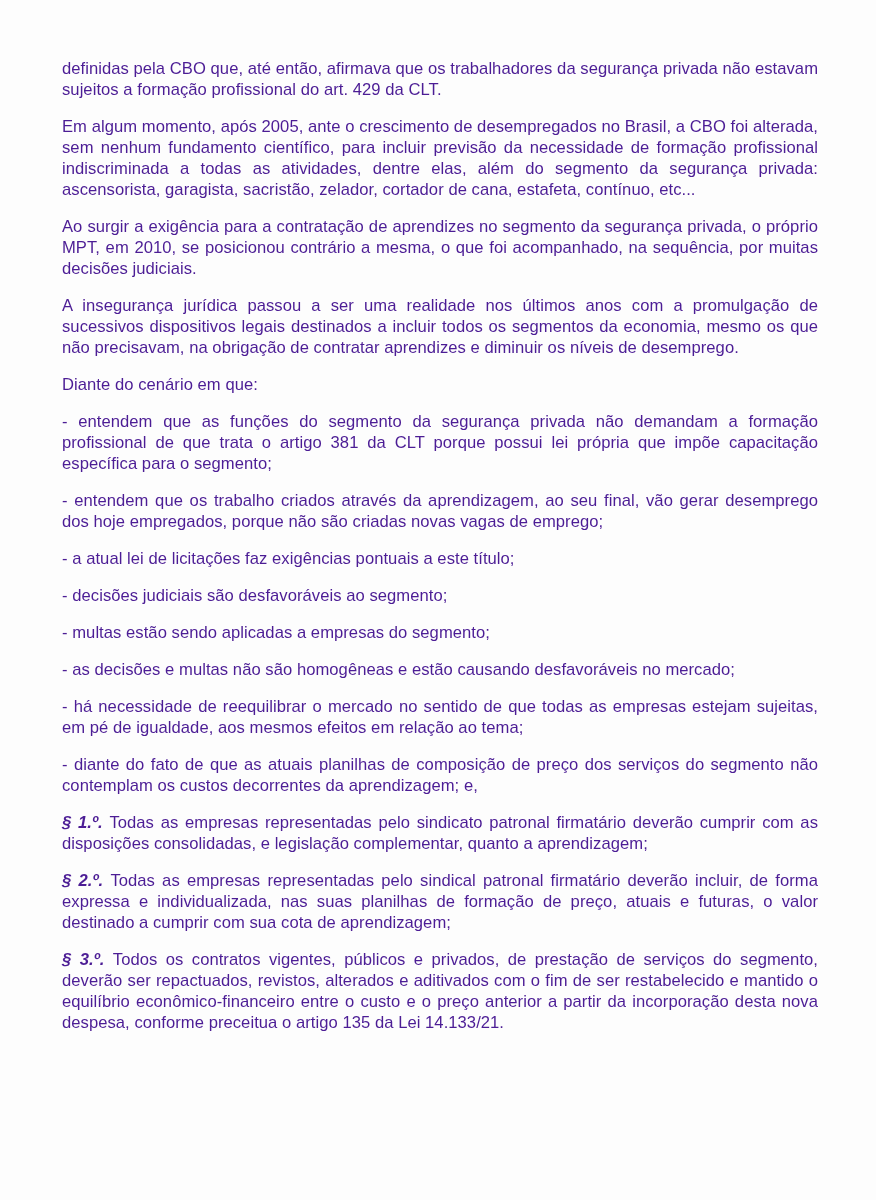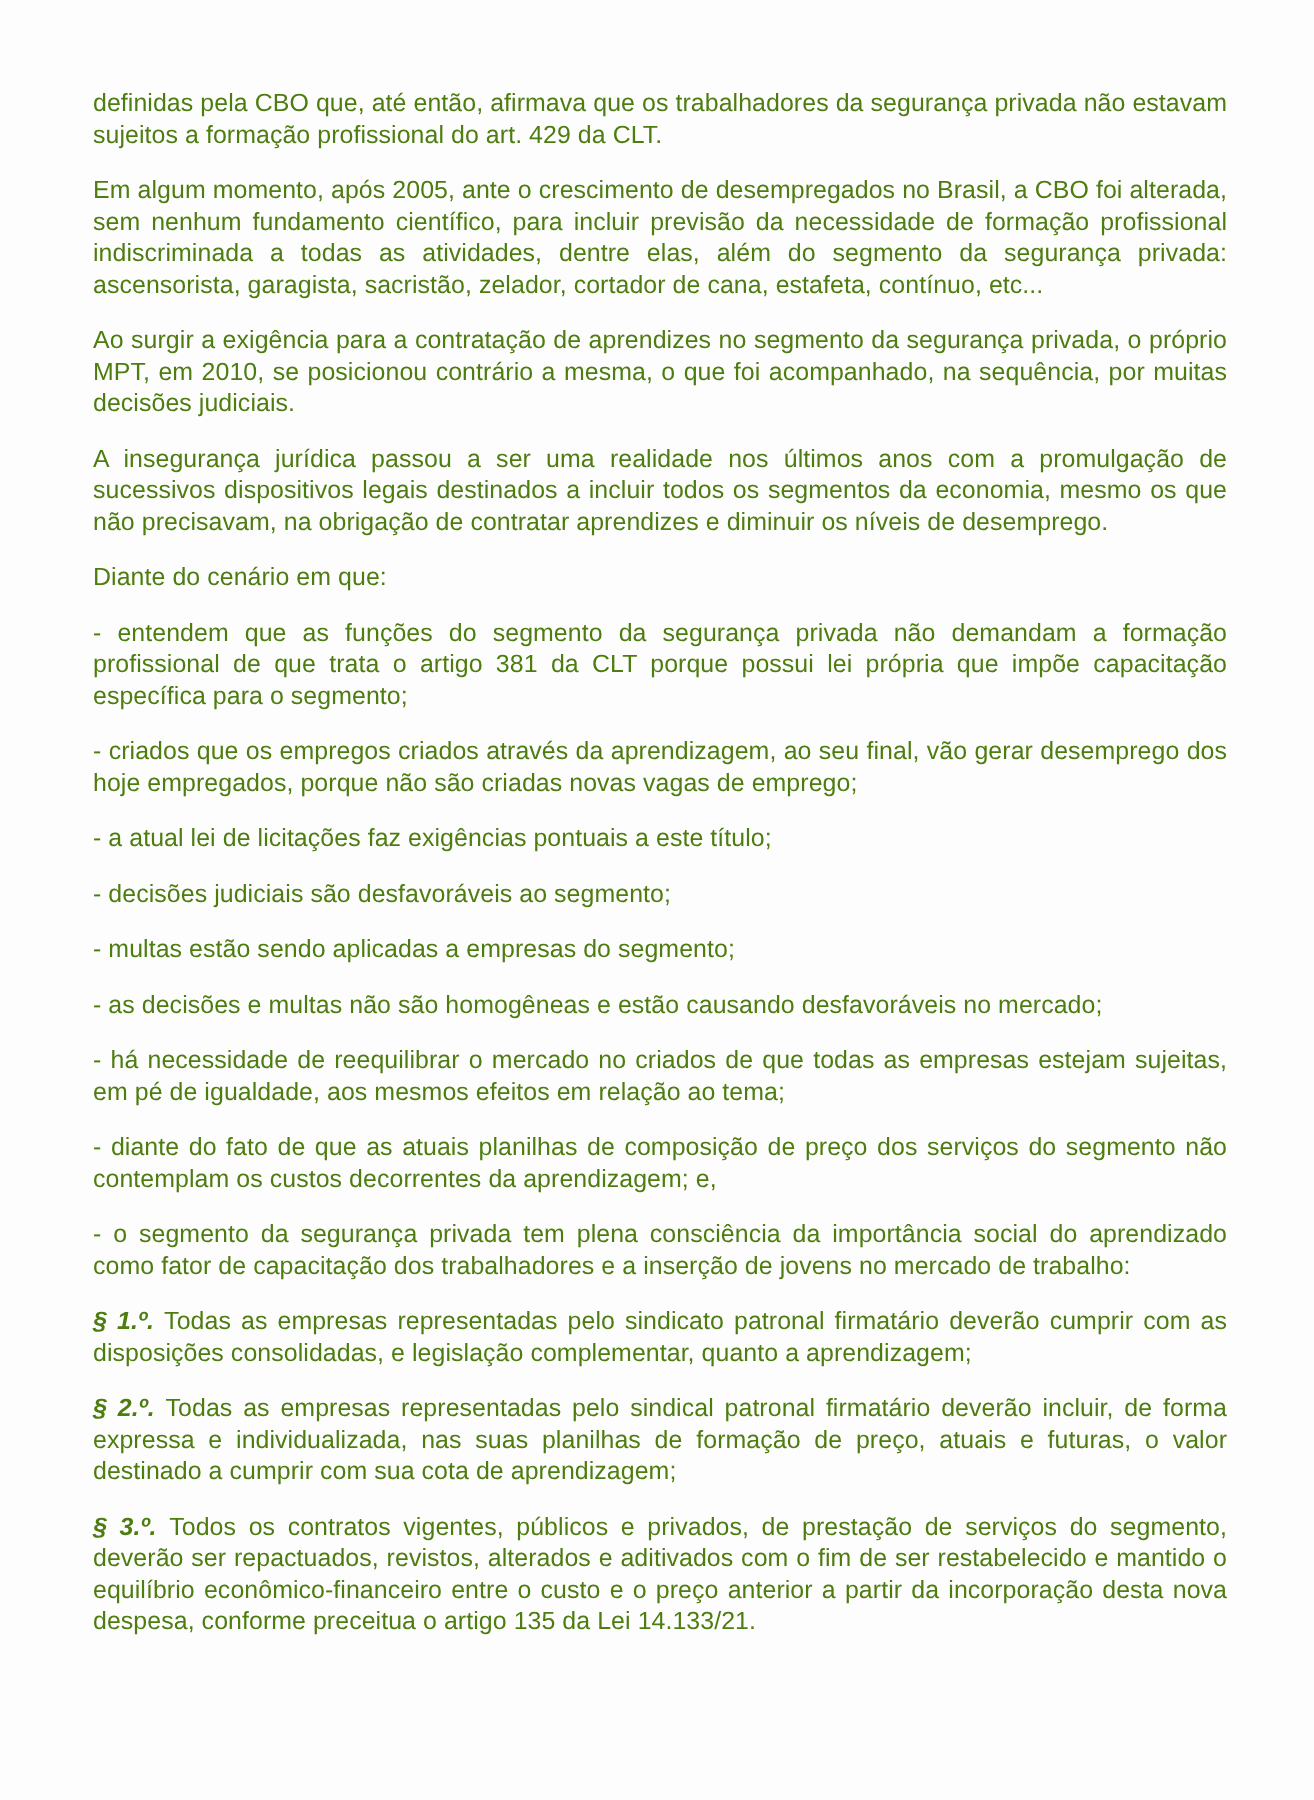--- a/index.html
+++ b/index.html
@@ -18,21 +18,21 @@
     box-sizing: border-box;
     width: 876px;
     height: 1200px;
     padding: 58px 58px 0 62px;
     background: #fdfdfd;
   }
   .doc-body p.para {
     margin: 0 0 16px 0;
     font-size: 16.6px;
     line-height: 21px;
-    color: #4d7c0f;
+    color: #4c1d95;
     text-align: justify;
     letter-spacing: 0.05px;
     -webkit-font-smoothing: antialiased;
   }
   .doc-body p.para b.marker {
     font-weight: bold;
     white-space: pre-wrap;
     font-style: italic;
   }
 </style>
@@ -47,35 +47,34 @@
     <p class="para"><span>Em algum momento, após 2005, ante o crescimento de desempregados no Brasil, a CBO foi alterada, sem nenhum fundamento científico, para incluir previsão da necessidade de formação profissional indiscriminada a todas as atividades, dentre elas, além do segmento da segurança privada: ascensorista, garagista, sacristão, zelador, cortador de cana, estafeta, contínuo, etc...</span></p>
 
     <p class="para"><span>Ao surgir a exigência para a contratação de aprendizes no segmento da segurança privada, o próprio MPT, em 2010, se posicionou contrário a mesma, o que foi acompanhado, na sequência, por muitas decisões judiciais.</span></p>
 
     <p class="para"><span>A insegurança jurídica passou a ser uma realidade nos últimos anos com a promulgação de sucessivos dispositivos legais destinados a incluir todos os segmentos da economia, mesmo os que não precisavam, na obrigação de contratar aprendizes e diminuir os níveis de desemprego.</span></p>
 
     <p class="para"><span>Diante do cenário em que:</span></p>
 
     <p class="para"><span>- entendem que as funções do segmento da segurança privada não demandam a formação profissional de que trata o artigo 381 da CLT porque possui lei própria que impõe capacitação específica para o segmento;</span></p>
 
-    <p class="para"><span>- criados que os empregos criados através da aprendizagem, ao seu final, vão gerar desemprego dos hoje empregados, porque não são criadas novas vagas de emprego;</span></p>
+    <p class="para"><span>- entendem que os trabalho criados através da aprendizagem, ao seu final, vão gerar desemprego dos hoje empregados, porque não são criadas novas vagas de emprego;</span></p>
 
     <p class="para"><span>- a atual lei de licitações faz exigências pontuais a este título;</span></p>
 
     <p class="para"><span>- decisões judiciais são desfavoráveis ao segmento;</span></p>
 
     <p class="para"><span>- multas estão sendo aplicadas a empresas do segmento;</span></p>
 
     <p class="para"><span>- as decisões e multas não são homogêneas e estão causando desfavoráveis no mercado;</span></p>
 
-    <p class="para"><span>- há necessidade de reequilibrar o mercado no criados de que todas as empresas estejam sujeitas, em pé de igualdade, aos mesmos efeitos em relação ao tema;</span></p>
+    <p class="para"><span>- há necessidade de reequilibrar o mercado no sentido de que todas as empresas estejam sujeitas, em pé de igualdade, aos mesmos efeitos em relação ao tema;</span></p>
 
     <p class="para"><span>- diante do fato de que as atuais planilhas de composição de preço dos serviços do segmento não contemplam os custos decorrentes da aprendizagem; e,</span></p>
 
-    <p class="para"><span>- o segmento da segurança privada tem plena consciência da importância social do aprendizado como fator de capacitação dos trabalhadores e a inserção de jovens no mercado de trabalho:</span></p>
 
 
     <p class="para"><b class="marker">§ 1.º. </b><span>Todas as empresas representadas pelo sindicato patronal firmatário deverão cumprir com as disposições consolidadas, e legislação complementar, quanto a aprendizagem;</span></p>
 
     <p class="para"><b class="marker">§ 2.º. </b><span>Todas as empresas representadas pelo sindical patronal firmatário deverão incluir, de forma expressa e individualizada, nas suas planilhas de formação de preço, atuais e futuras, o valor destinado a cumprir com sua cota de aprendizagem;</span></p>
 
     <p class="para"><b class="marker">§ 3.º. </b><span>Todos os contratos vigentes, públicos e privados, de prestação de serviços do segmento, deverão ser repactuados, revistos, alterados e aditivados com o fim de ser restabelecido e mantido o equilíbrio econômico-financeiro entre o custo e o preço anterior a partir da incorporação desta nova despesa, conforme preceitua o artigo 135 da Lei 14.133/21.</span></p>
 
   </div>
 </div>

